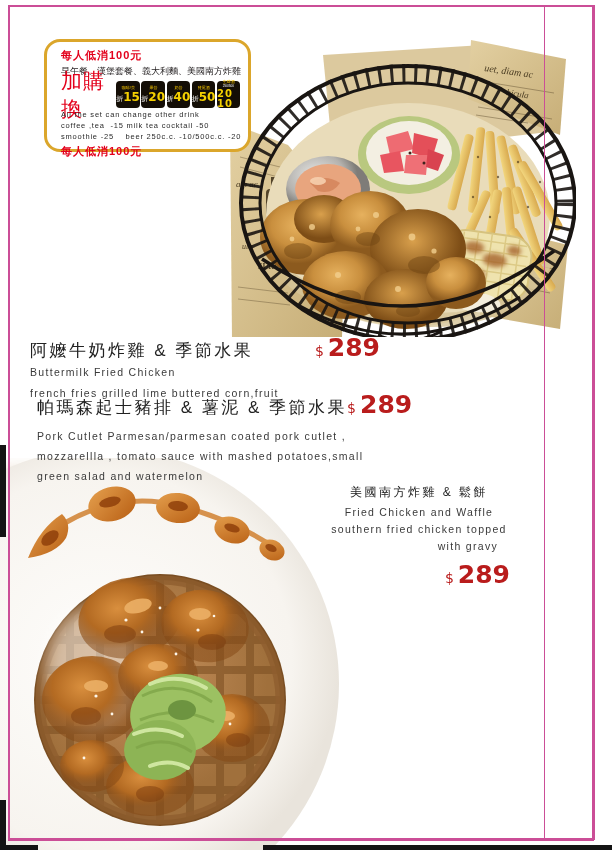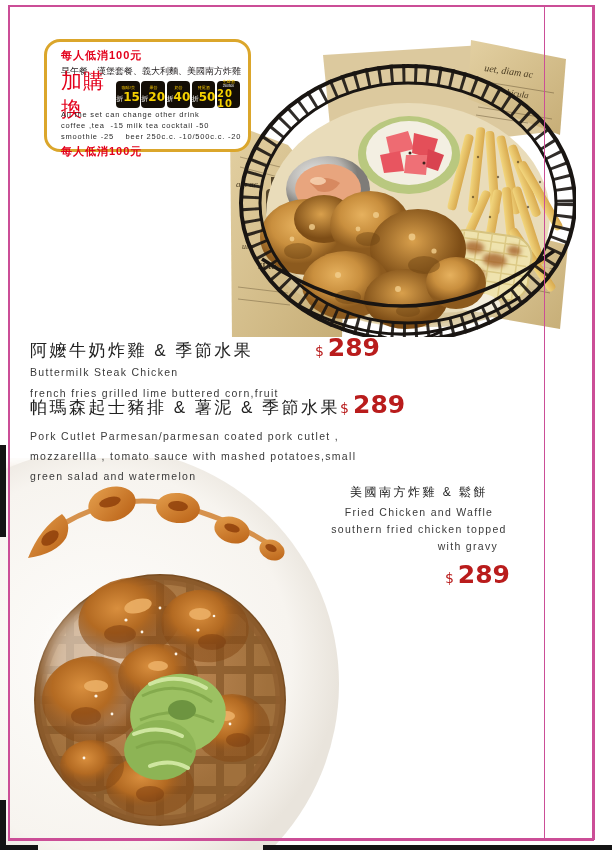--- a/index.html
+++ b/index.html
@@ -406,25 +406,25 @@
     <div class="promo-en">coffee ,tea  -15 milk tea cocktail -50</div>
     <div class="promo-en">smoothie -25    beer 250c.c. -10/500c.c. -20</div>
     <div class="promo-red" style="margin-top:2px;">每人低消100元</div>
   </div>
 
   <div class="item" style="left:30px;top:333px;width:350px;">
     <div class="titlerow">
       <span class="zh-title">阿嬤牛奶炸雞 &amp; 季節水果</span>
       <span class="price"><span class="cur">$</span><span class="val">289</span></span>
     </div>
-    <div class="en-sub" style="margin-top:4px;">Buttermilk Steak Chicken</div>
+    <div class="en-sub" style="margin-top:4px;">Buttermilk Fried Chicken</div>
     <div class="en-sub" style="margin-top:9px;">french fries grilled lime  buttered corn,fruit</div>
   </div>
 
-  <div class="item" style="left:30px;top:390px;width:350px;">
+  <div class="item" style="left:37px;top:390px;width:350px;">
     <div class="titlerow">
       <span class="zh-title">帕瑪森起士豬排 &amp; 薯泥 &amp; 季節水果</span>
       <span class="price"><span class="cur">$</span><span class="val">289</span></span>
     </div>
     <div class="en-sub" style="margin-top:7px;line-height:20px;">Pork Cutlet Parmesan/parmesan coated pork cutlet ,</div>
     <div class="en-sub" style="line-height:20px;">mozzarellla , tomato sauce with mashed potatoes,small</div>
     <div class="en-sub" style="line-height:20px;">green salad and watermelon</div>
   </div>
 
   <div class="item" style="left:326px;top:484px;width:186px;text-align:center;">

